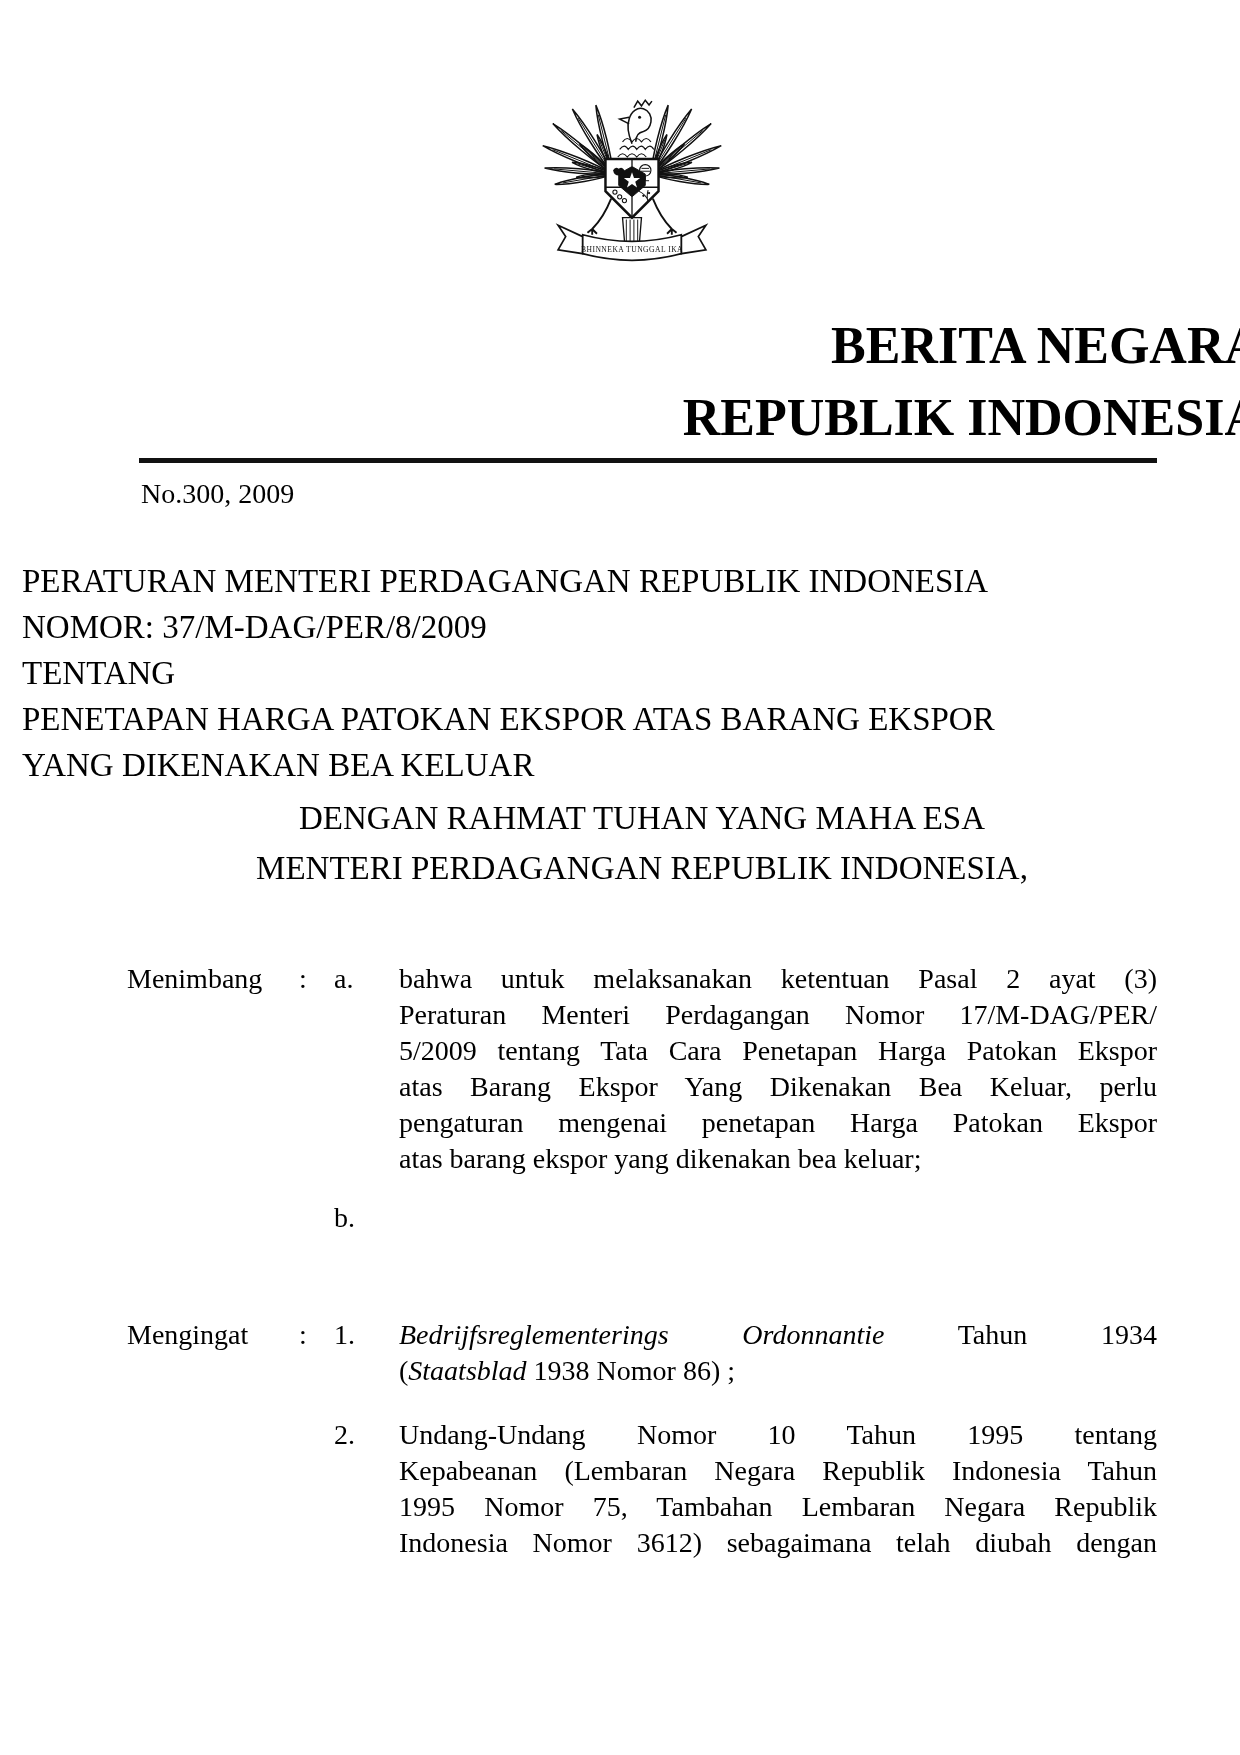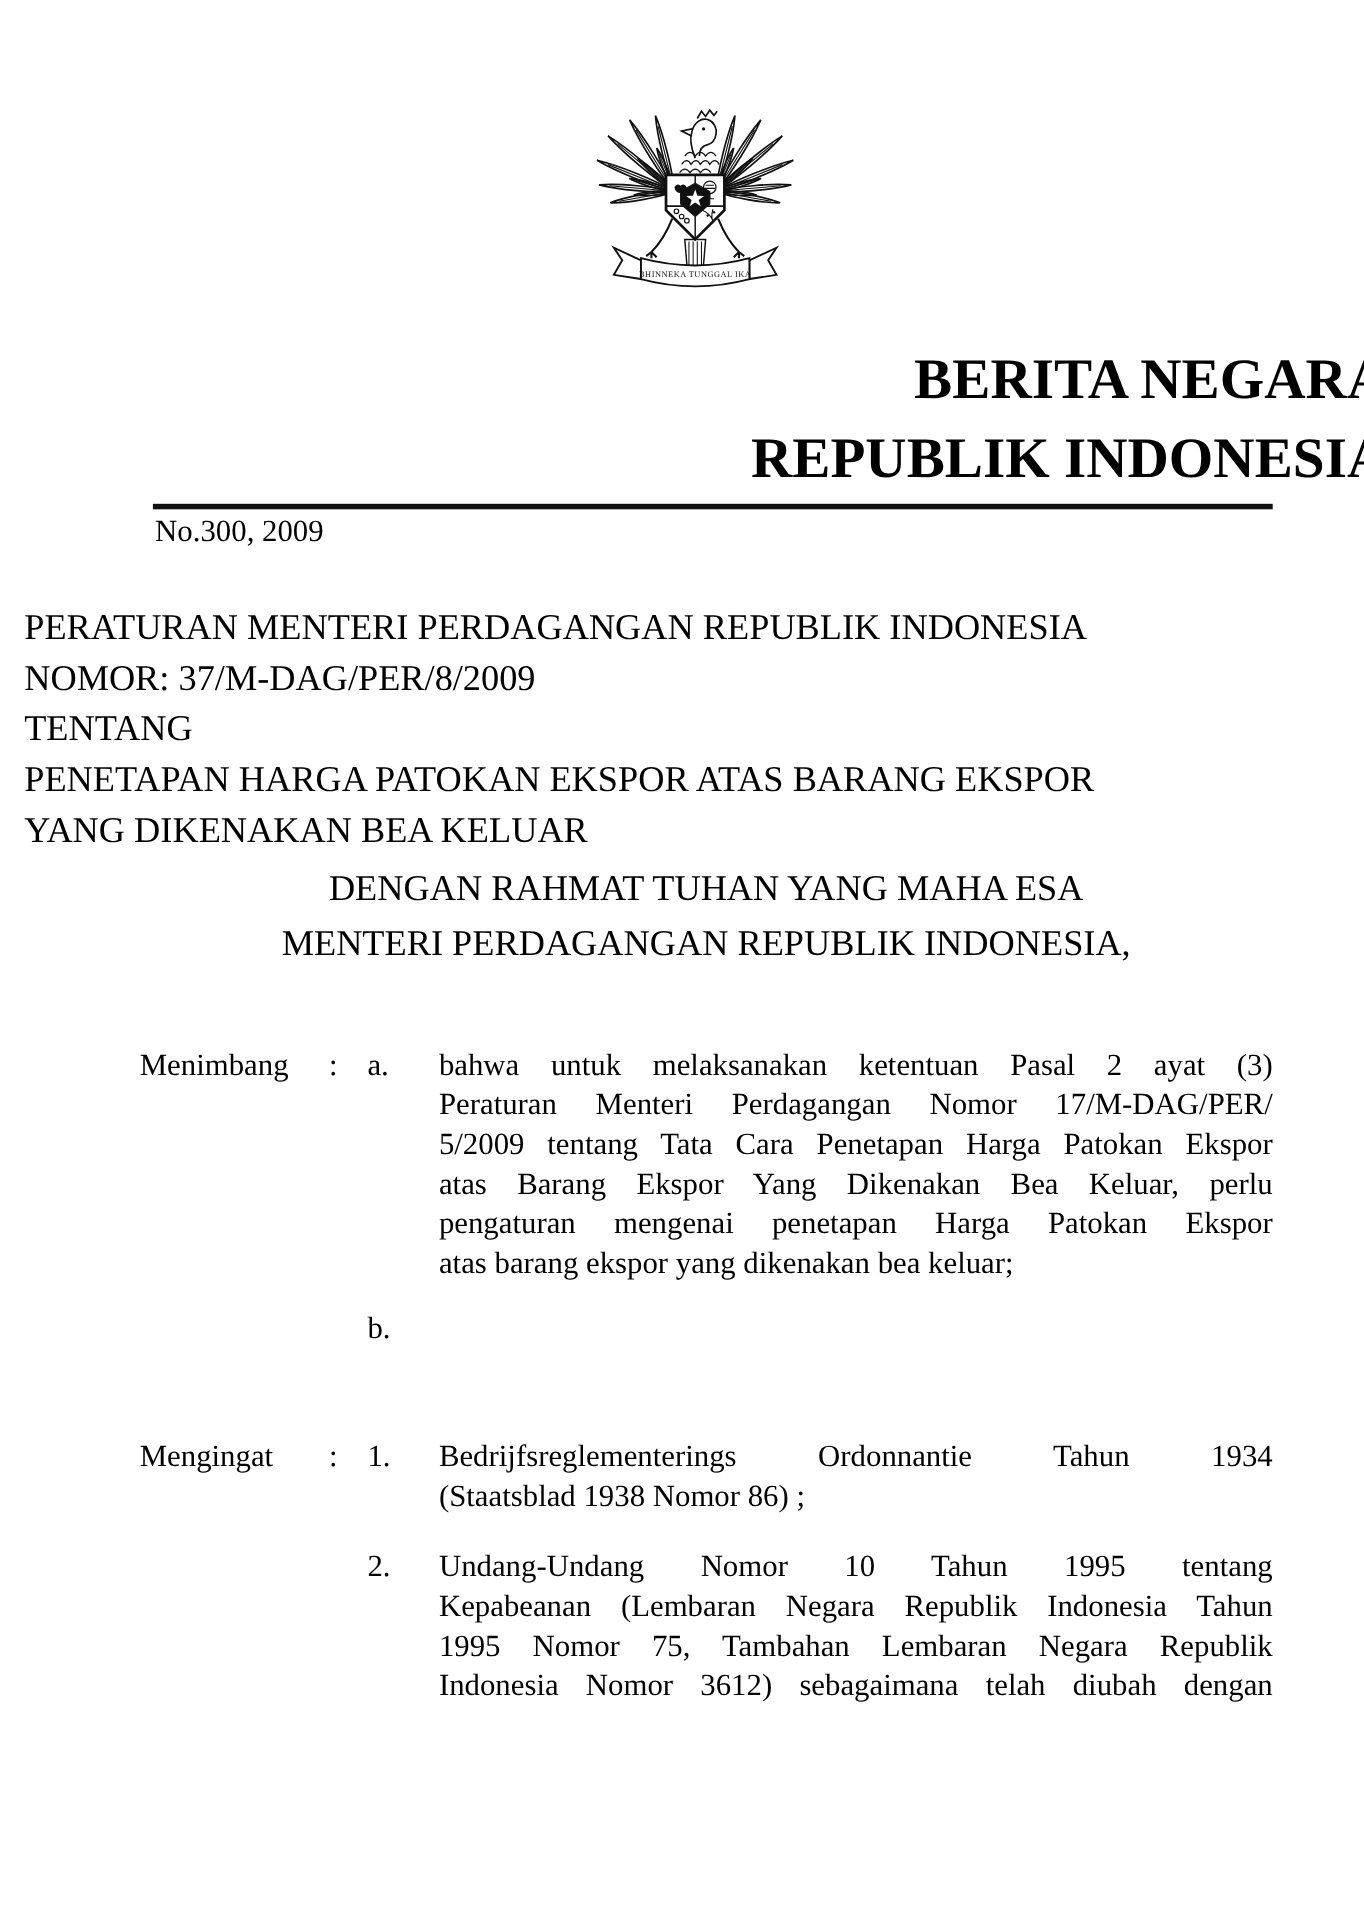--- a/index.html
+++ b/index.html
@@ -27,21 +27,21 @@
     line-height: 72px;
     font-weight: bold;
     letter-spacing: 0px;
   }
   .head-rule {
     height: 5px;
     background: #111;
     margin: 4px 105px 0 117px;
   }
   .meta-row {
-    margin: 2px 105px 0 105px;
+    margin: 12px 105px 0 105px;
     display: flex;
     font-size: 28px;
     line-height: 38px;
   }
   .meta-left { width: 345px; padding-left: 14px; box-sizing: border-box; }
   .meta-right { flex: 1; }
   .jl { text-align: justify; text-align-last: justify; }
   .title-block {
     margin-top: 45px;
     font-size: 33px;
@@ -60,21 +60,21 @@
   }
   .clause-grid {
     display: grid;
     grid-template-columns: 172px 35px 65px 1fr;
   }
   .clause-grid.menimbang { row-gap: 23px; }
   .clause-grid.mengingat { margin-top: 81px; row-gap: 28px; }
   .cell { text-align: left; }
   .body-line { text-align: justify; text-align-last: justify; }
   .body-line.last { text-align: left; text-align-last: left; }
-  .it { }
+  .it { font-style: italic; }
 </style>
 </head>
 <body>
 
 <div class="page">
 
   <div class="emblem-wrap">
     <svg viewBox="0 0 200 210" width="190" height="199">
       <defs>
         <g id="fe">

